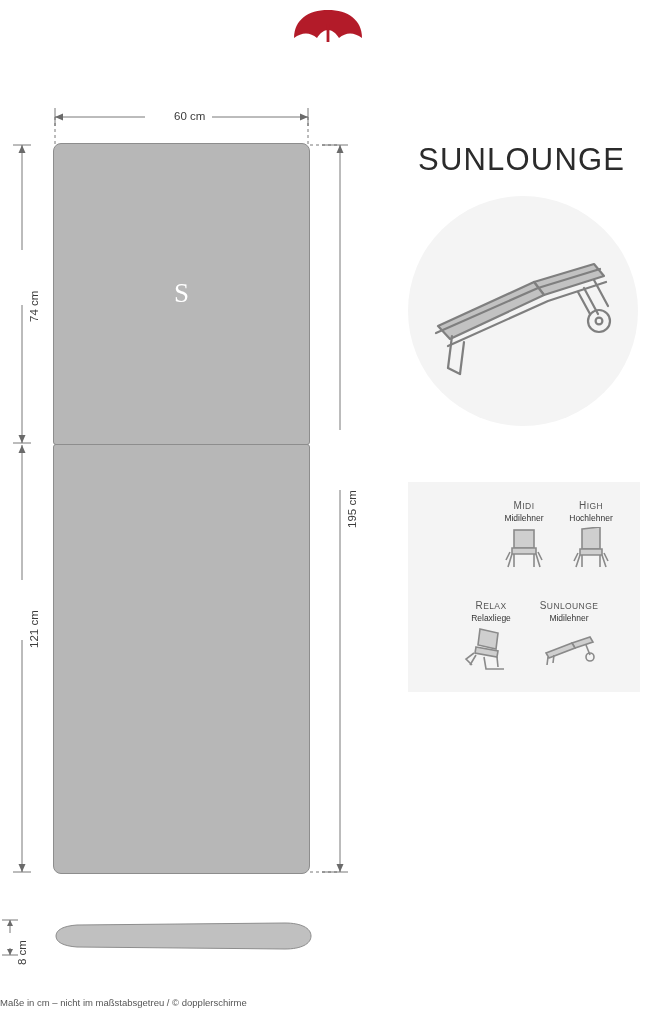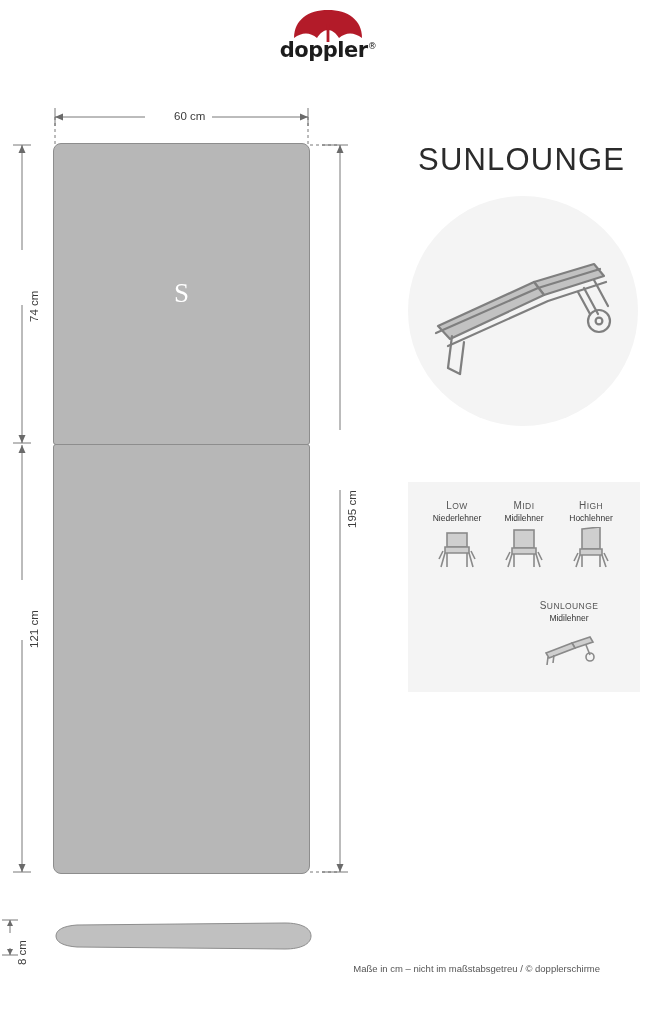--- a/index.html
+++ b/index.html
@@ -156,39 +156,38 @@
   }
   .legend-icon {
     margin-top: 4px;
     height: 46px;
   }
 
   
   .footer {
     position: absolute;
     left: 0;
-    top: 963px;
+    top: 997px;
     width: 600px;
-    text-align: right;
+    text-align: left;
     font-size: 9.5px;
     color: #555;
   }
 </style>
 </head>
 <body>
 
 <div class="page">
 
   <div class="logo-wrap">
     <svg width="120" height="34" viewBox="0 0 120 34">
       <path d="M26 30 C26 12, 40 2, 60 2 C80 2, 94 12, 94 30 Z" fill="#b31b29"></path>
       <path d="M26 30 C34 24, 42 24, 49 30 C52 25, 56 22, 60 22 C64 22, 68 25, 71 30 C78 24, 86 24, 94 30 Z" fill="#ffffff"></path>
       <rect x="58.6" y="16" width="2.8" height="18" fill="#b31b29"></rect>
     </svg>
-    <div class="logo-text"><span>doppler</span><span class="logo-reg">®</span></div>
   </div>
 
   <div class="title">SUNLOUNGE</div>
 
   <div class="circle"></div>
   <svg class="lounger-svg" width="230" height="230" viewBox="0 0 230 230">
     <g fill="none" stroke="#7f7f7f" stroke-width="2.2" stroke-linejoin="round" stroke-linecap="round">
 
       <path d="M126 86 L186 68 L196 80 L136 99 Z" fill="#c2c2c2" stroke="#7f7f7f"></path>
 
@@ -264,34 +263,20 @@
   <div class="dim-label vert" style="left:28px;top:648px;">121 cm</div>
   <div class="dim-label vert" style="left:346px;top:528px;">195 cm</div>
   <div class="dim-label vert" style="left:16px;top:965px;">8 cm</div>
 
   <svg class="profile" width="262" height="34" viewBox="0 0 262 34">
     <path d="M3 16 C3 10, 10 6, 24 5 L232 3 C248 3, 258 8, 258 16 C258 24, 248 29, 232 29 L24 27 C10 26, 3 22, 3 16 Z" fill="#c0c0c0" stroke="#8d8d8d" stroke-width="1"></path>
   </svg>
 
   <div class="legend">
 
-    <div class="legend-item" style="left:12px;top:18px;">
-      <div class="legend-cap"><span class="big">L</span><span>OW</span></div>
-      <div class="legend-name">Niederlehner</div>
-      <div class="legend-icon">
-        <svg width="44" height="46" viewBox="0 0 44 46">
-          <g fill="none" stroke="#8a8a8a" stroke-width="1.6">
-            <rect x="12" y="6" width="20" height="14" fill="#cfcfcf"></rect>
-            <path d="M10 20 L34 20 L34 26 L10 26 Z" fill="#cfcfcf"></path>
-            <path d="M12 26 L12 40 M32 26 L32 40 M10 26 L6 40 M34 26 L38 40"></path>
-            <path d="M8 24 L4 32 M36 24 L40 32"></path>
-          </g>
-        </svg>
-      </div>
-    </div>
 
     <div class="legend-item" style="left:79px;top:18px;">
       <div class="legend-cap"><span class="big">M</span><span>IDI</span></div>
       <div class="legend-name">Midilehner</div>
       <div class="legend-icon">
         <svg width="44" height="46" viewBox="0 0 44 46">
           <g fill="none" stroke="#8a8a8a" stroke-width="1.6">
             <rect x="12" y="3" width="20" height="18" fill="#cfcfcf"></rect>
             <path d="M10 21 L34 21 L34 27 L10 27 Z" fill="#cfcfcf"></path>
             <path d="M12 27 L12 40 M32 27 L32 40 M10 27 L6 40 M34 27 L38 40"></path>
@@ -309,20 +294,35 @@
           <g fill="none" stroke="#8a8a8a" stroke-width="1.6">
             <path d="M13 2 L31 0 L31 22 L13 22 Z" fill="#cfcfcf"></path>
             <path d="M11 22 L33 22 L33 28 L11 28 Z" fill="#cfcfcf"></path>
             <path d="M13 28 L13 40 M31 28 L31 40 M11 28 L7 40 M33 28 L37 40"></path>
             <path d="M9 26 L5 34 M35 26 L39 34"></path>
           </g>
         </svg>
       </div>
     </div>
 
+    <div class="legend-item" style="left:46px;top:118px;">
+      <div class="legend-cap"><span class="big">R</span><span>ELAX</span></div>
+      <div class="legend-name">Relaxliege</div>
+      <div class="legend-icon">
+        <svg width="54" height="46" viewBox="0 0 54 46">
+          <g fill="none" stroke="#8a8a8a" stroke-width="1.6">
+            <path d="M16 2 L34 6 L32 22 L14 18 Z" fill="#cfcfcf"></path>
+            <path d="M12 20 L34 24 L33 30 L11 26 Z" fill="#cfcfcf"></path>
+            <path d="M12 28 L6 38 M33 30 L34 40"></path>
+            <path d="M10 26 L2 32 L8 38"></path>
+            <path d="M20 30 L22 42 L40 42"></path>
+          </g>
+        </svg>
+      </div>
+    </div>
 
     <div class="legend-item" style="left:124px;top:118px;">
       <div class="legend-cap"><span class="big">S</span><span>UNLOUNGE</span></div>
       <div class="legend-name">Midilehner</div>
       <div class="legend-icon">
         <svg width="62" height="46" viewBox="0 0 62 46">
           <g fill="none" stroke="#8a8a8a" stroke-width="1.6">
             <path d="M34 16 L52 10 L55 15 L37 21 Z" fill="#cfcfcf"></path>
             <path d="M8 26 L34 16 L37 21 L11 31 Z" fill="#cfcfcf"></path>
             <path d="M10 30 L9 38 M16 28 L15 36"></path>

